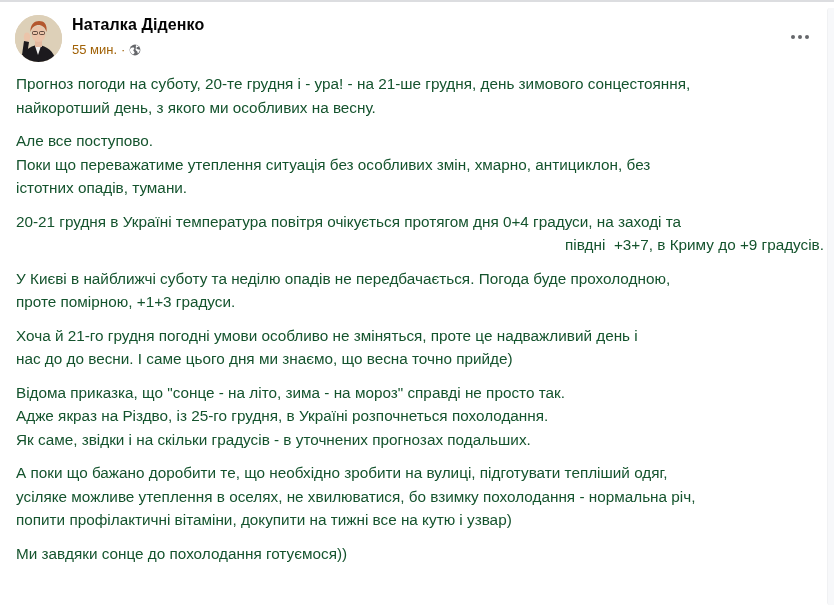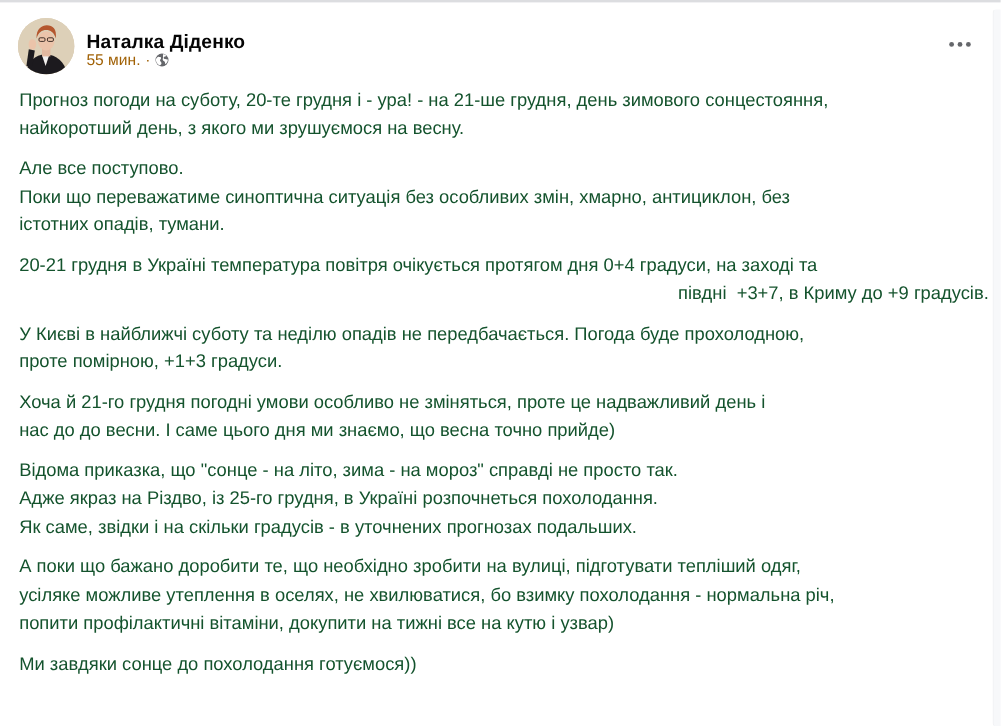--- a/index.html
+++ b/index.html
@@ -44,21 +44,21 @@
     position: absolute;
     left: 0; top: 0;
     width: 47px; height: 47px;
     border-radius: 50%;
     overflow: hidden;
     background: radial-gradient(circle at 50% 40%, #e8dcc8 0%, #d8c8ac 60%, #c9b699 100%);
   }
   .avatar svg { display: block; }
   .name {
     position: absolute;
-    left: 57px; top: 12px;
+    left: 57px; top: 1px;
     font-size: 16px;
     font-weight: bold;
     color: #050505;
     white-space: nowrap;
     letter-spacing: 0.1px;
   }
   .meta {
     position: absolute;
     left: 57px; top: 27px;
     font-size: 13px;
@@ -142,25 +142,25 @@
     <div class="more-button">
       <span class="dot3"></span>
       <span class="dot3"></span>
       <span class="dot3"></span>
     </div>
   </div>
 
   <div class="body">
     <p>
       <span class="line">Прогноз погоди на суботу, 20-те грудня і - ура! - на 21-ше грудня, день зимового сонцестояння,</span>
-      <span class="line">найкоротший день, з якого ми зрушуємося на весну.</span>
+      <span class="line">найкоротший день, з якого ми особливих на весну.</span>
     </p>
     <p>
       <span class="line">Але все поступово.</span>
-      <span class="line">Поки що переважатиме синоптична ситуація без особливих змін, хмарно, антициклон, без</span>
+      <span class="line">Поки що переважатиме утеплення ситуація без особливих змін, хмарно, антициклон, без</span>
       <span class="line">істотних опадів, тумани.</span>
     </p>
     <p>
       <span class="line">20-21 грудня в Україні температура повітря очікується протягом дня 0+4 градуси, на заході та</span>
       <span class="line" style="white-space: pre; text-align: right;">півдні  +3+7, в Криму до +9 градусів.</span>
     </p>
     <p>
       <span class="line">У Києві в найближчі суботу та неділю опадів не передбачається. Погода буде прохолодною,</span>
       <span class="line">проте помірною, +1+3 градуси.</span>
     </p>

